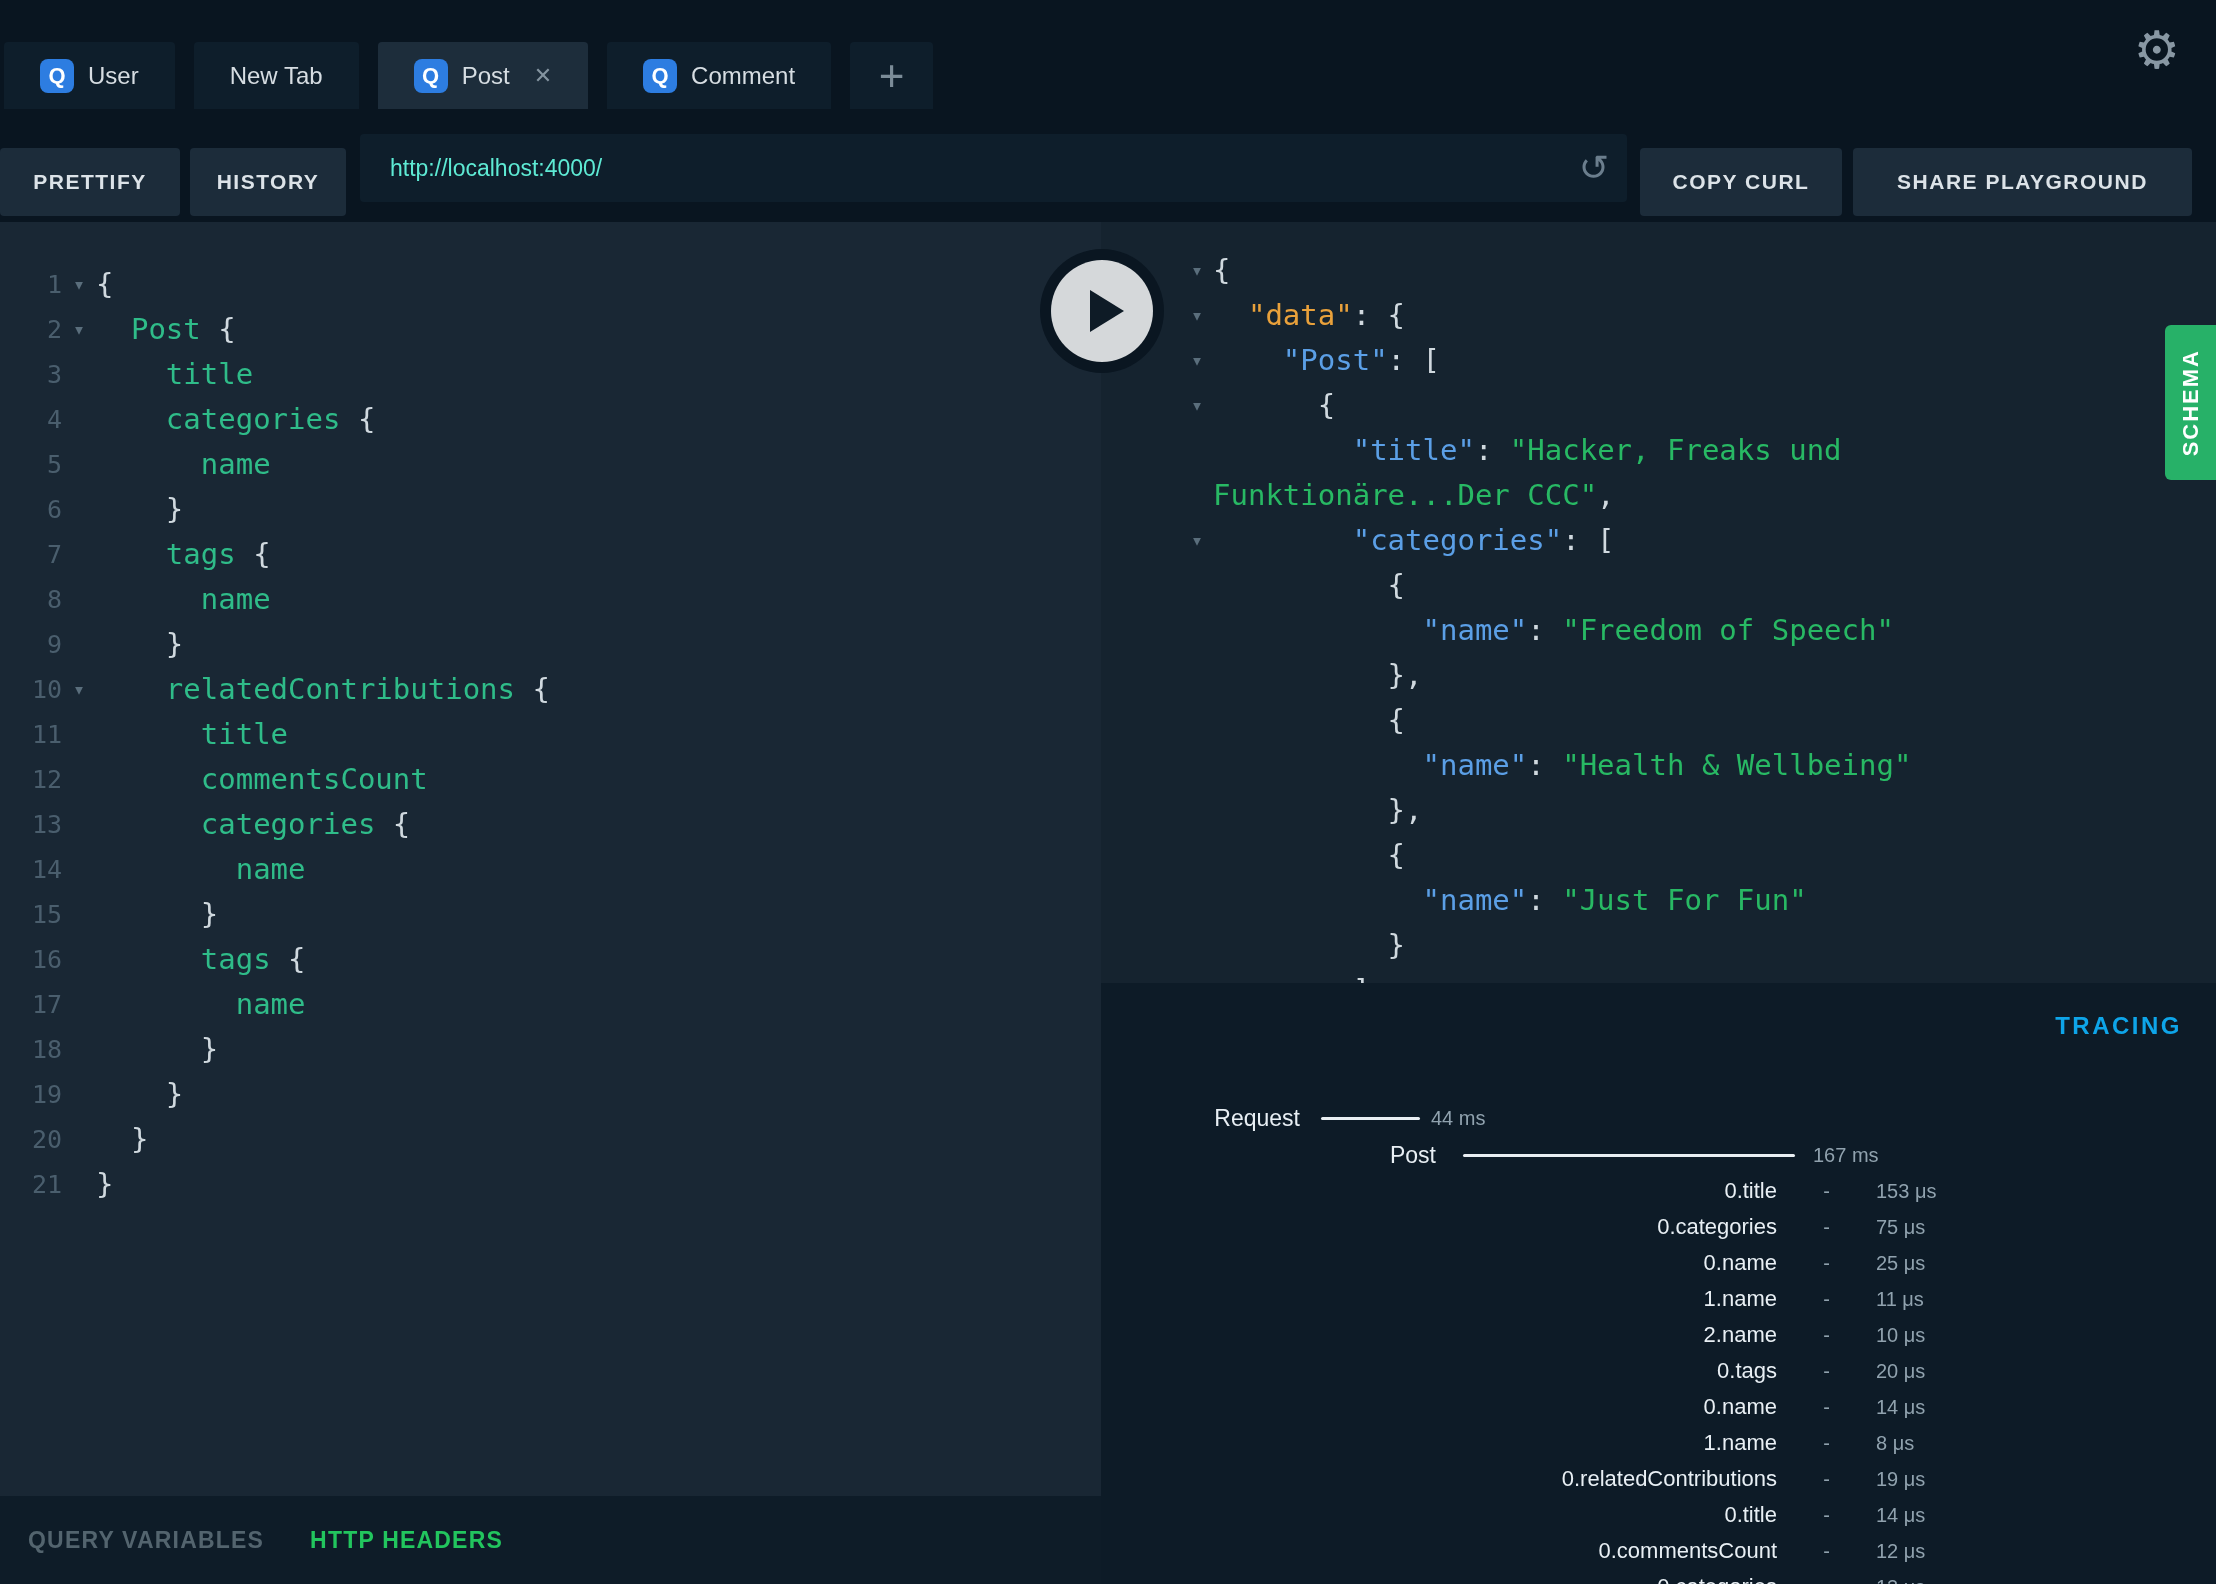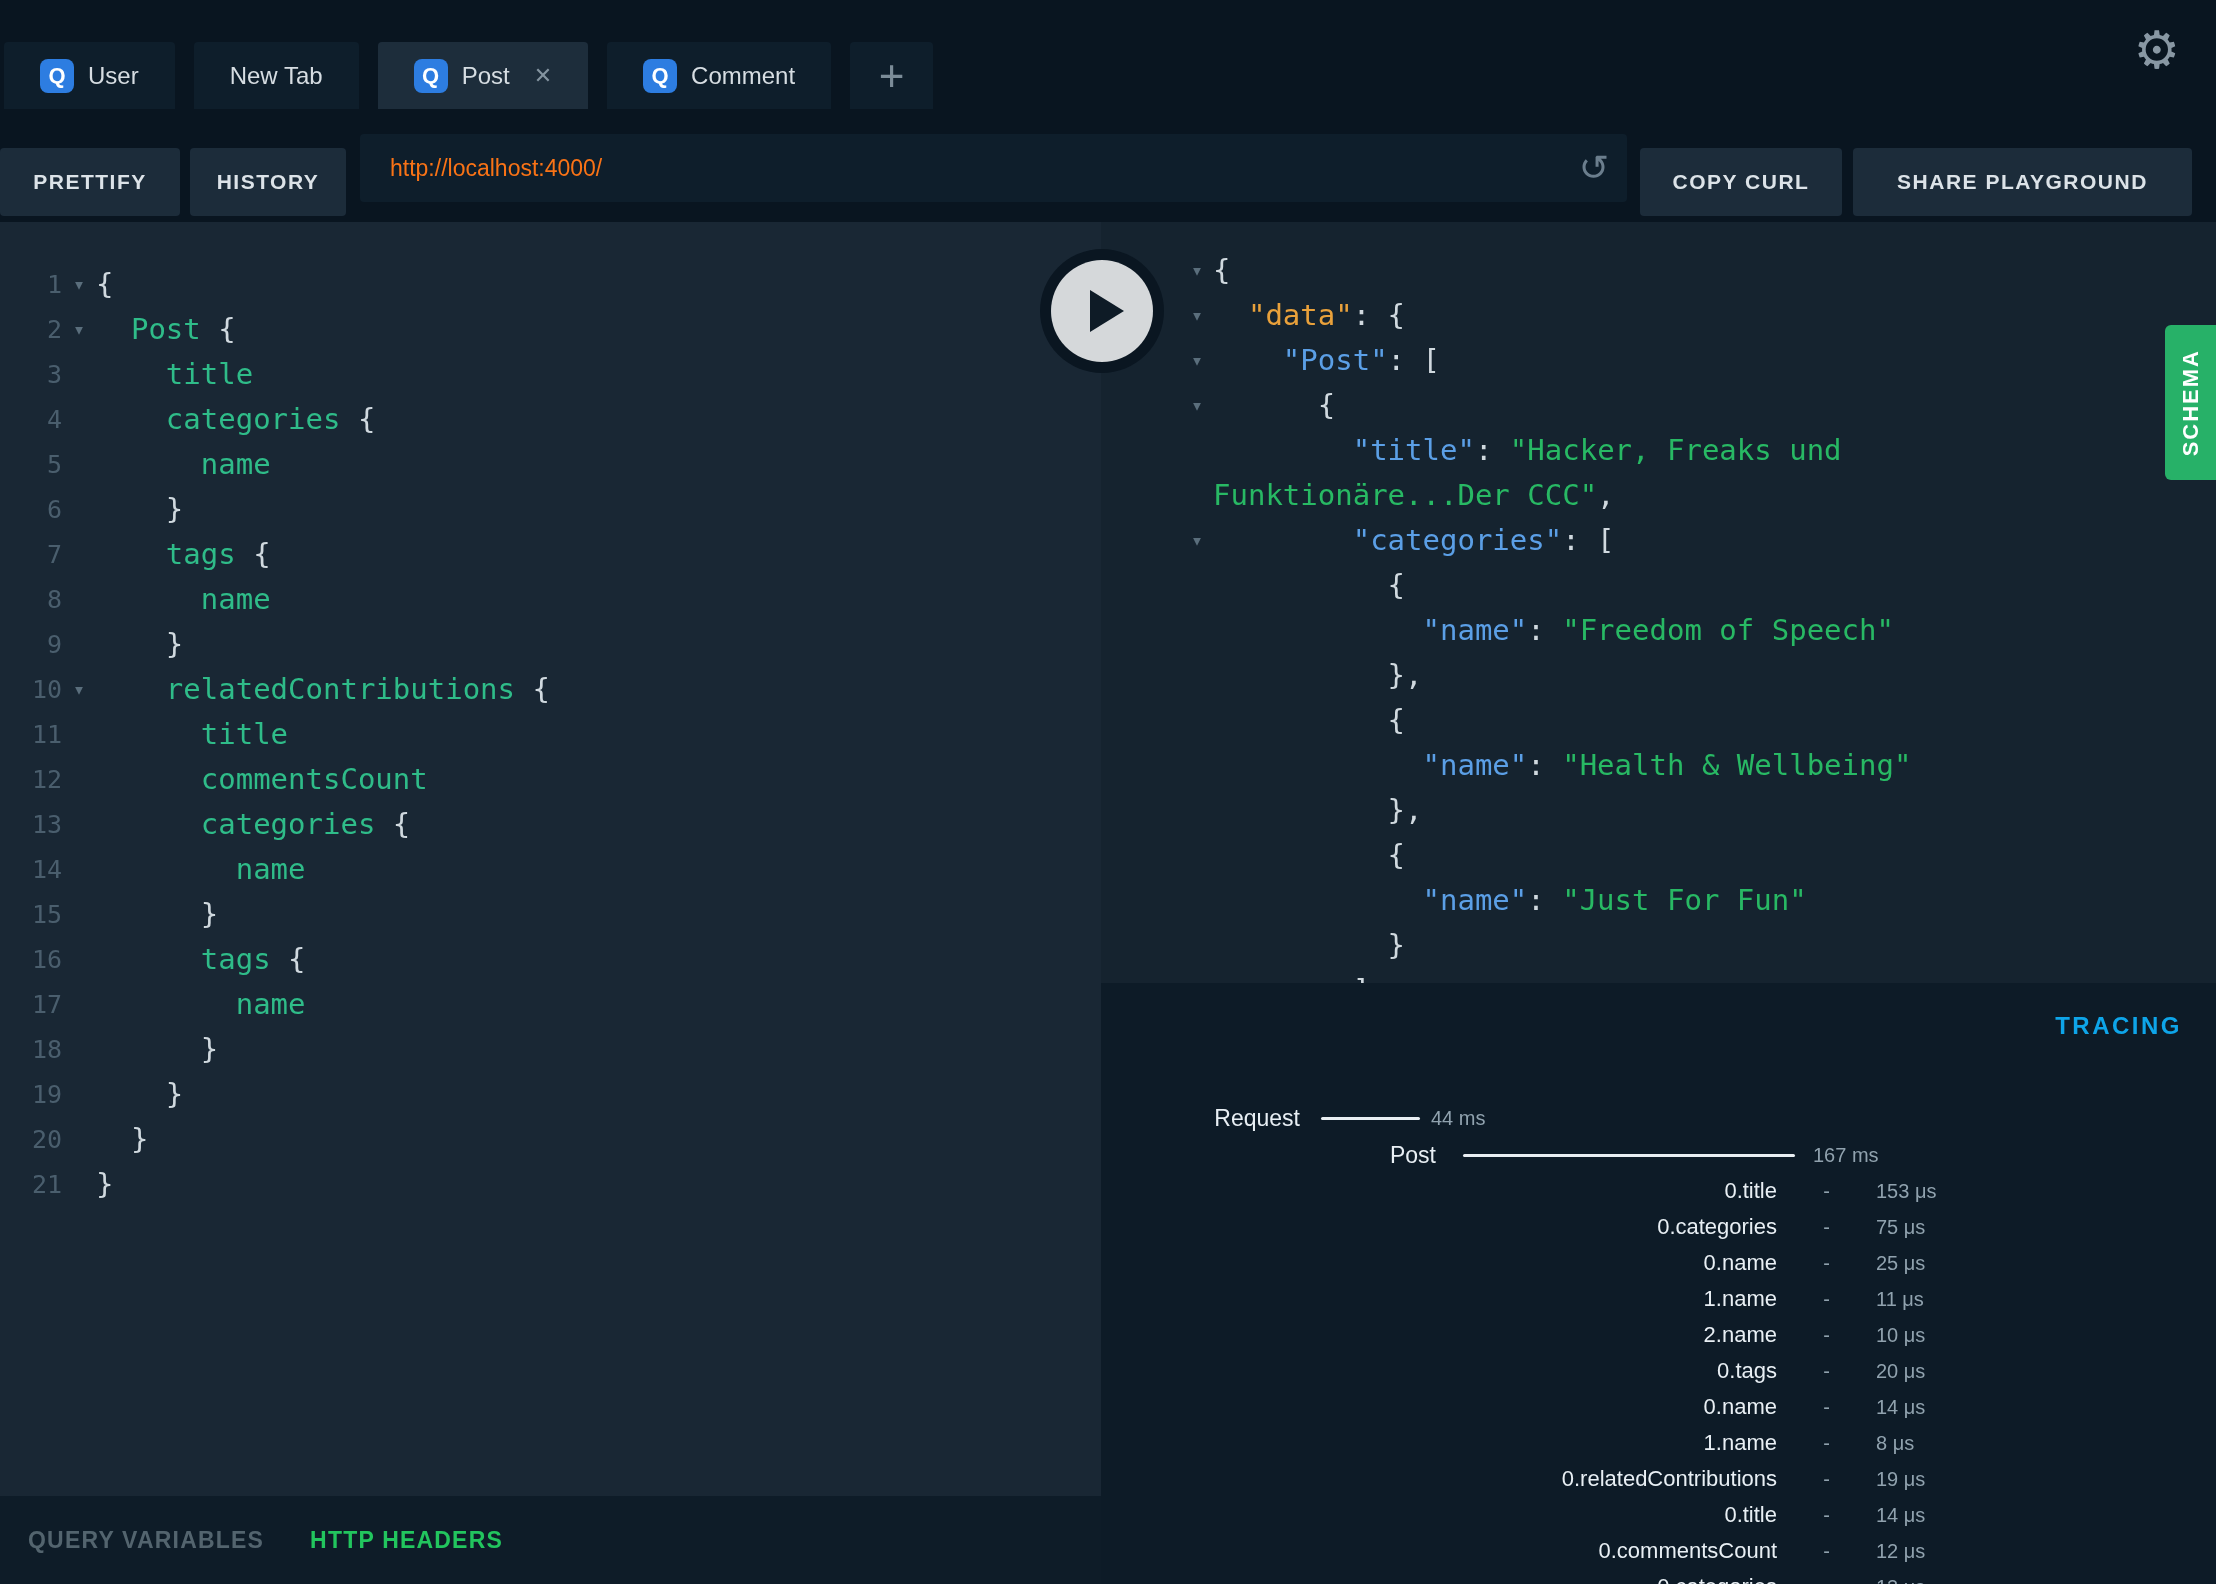--- a/index.html
+++ b/index.html
@@ -46,21 +46,21 @@
   .btn-prettify { left:0; width:180px; }
   .btn-history { left:190px; width:156px; }
   .btn-copycurl { left:1640px; width:202px; }
   .btn-share { left:1853px; width:339px; }
   .urlwrap {
     position:absolute; left:360px; top:134px; width:1267px; height:68px;
     background:#0e1e2b; border-radius:4px;
   }
   .urlwrap input {
     width:100%; height:100%; background:transparent; border:none; outline:none;
-    color:#f97316; font-size:23px; padding:0 70px 0 30px;
+    color:#5eead4; font-size:23px; padding:0 70px 0 30px;
     font-family:"Liberation Sans", sans-serif;
   }
   .reload {
     position:absolute; right:18px; top:50%; transform:translateY(-50%);
     color:#6b7e8d; font-size:36px; line-height:1; cursor:pointer;
     font-family:"DejaVu Sans", sans-serif;
   }
 
   
   .query-pane {

